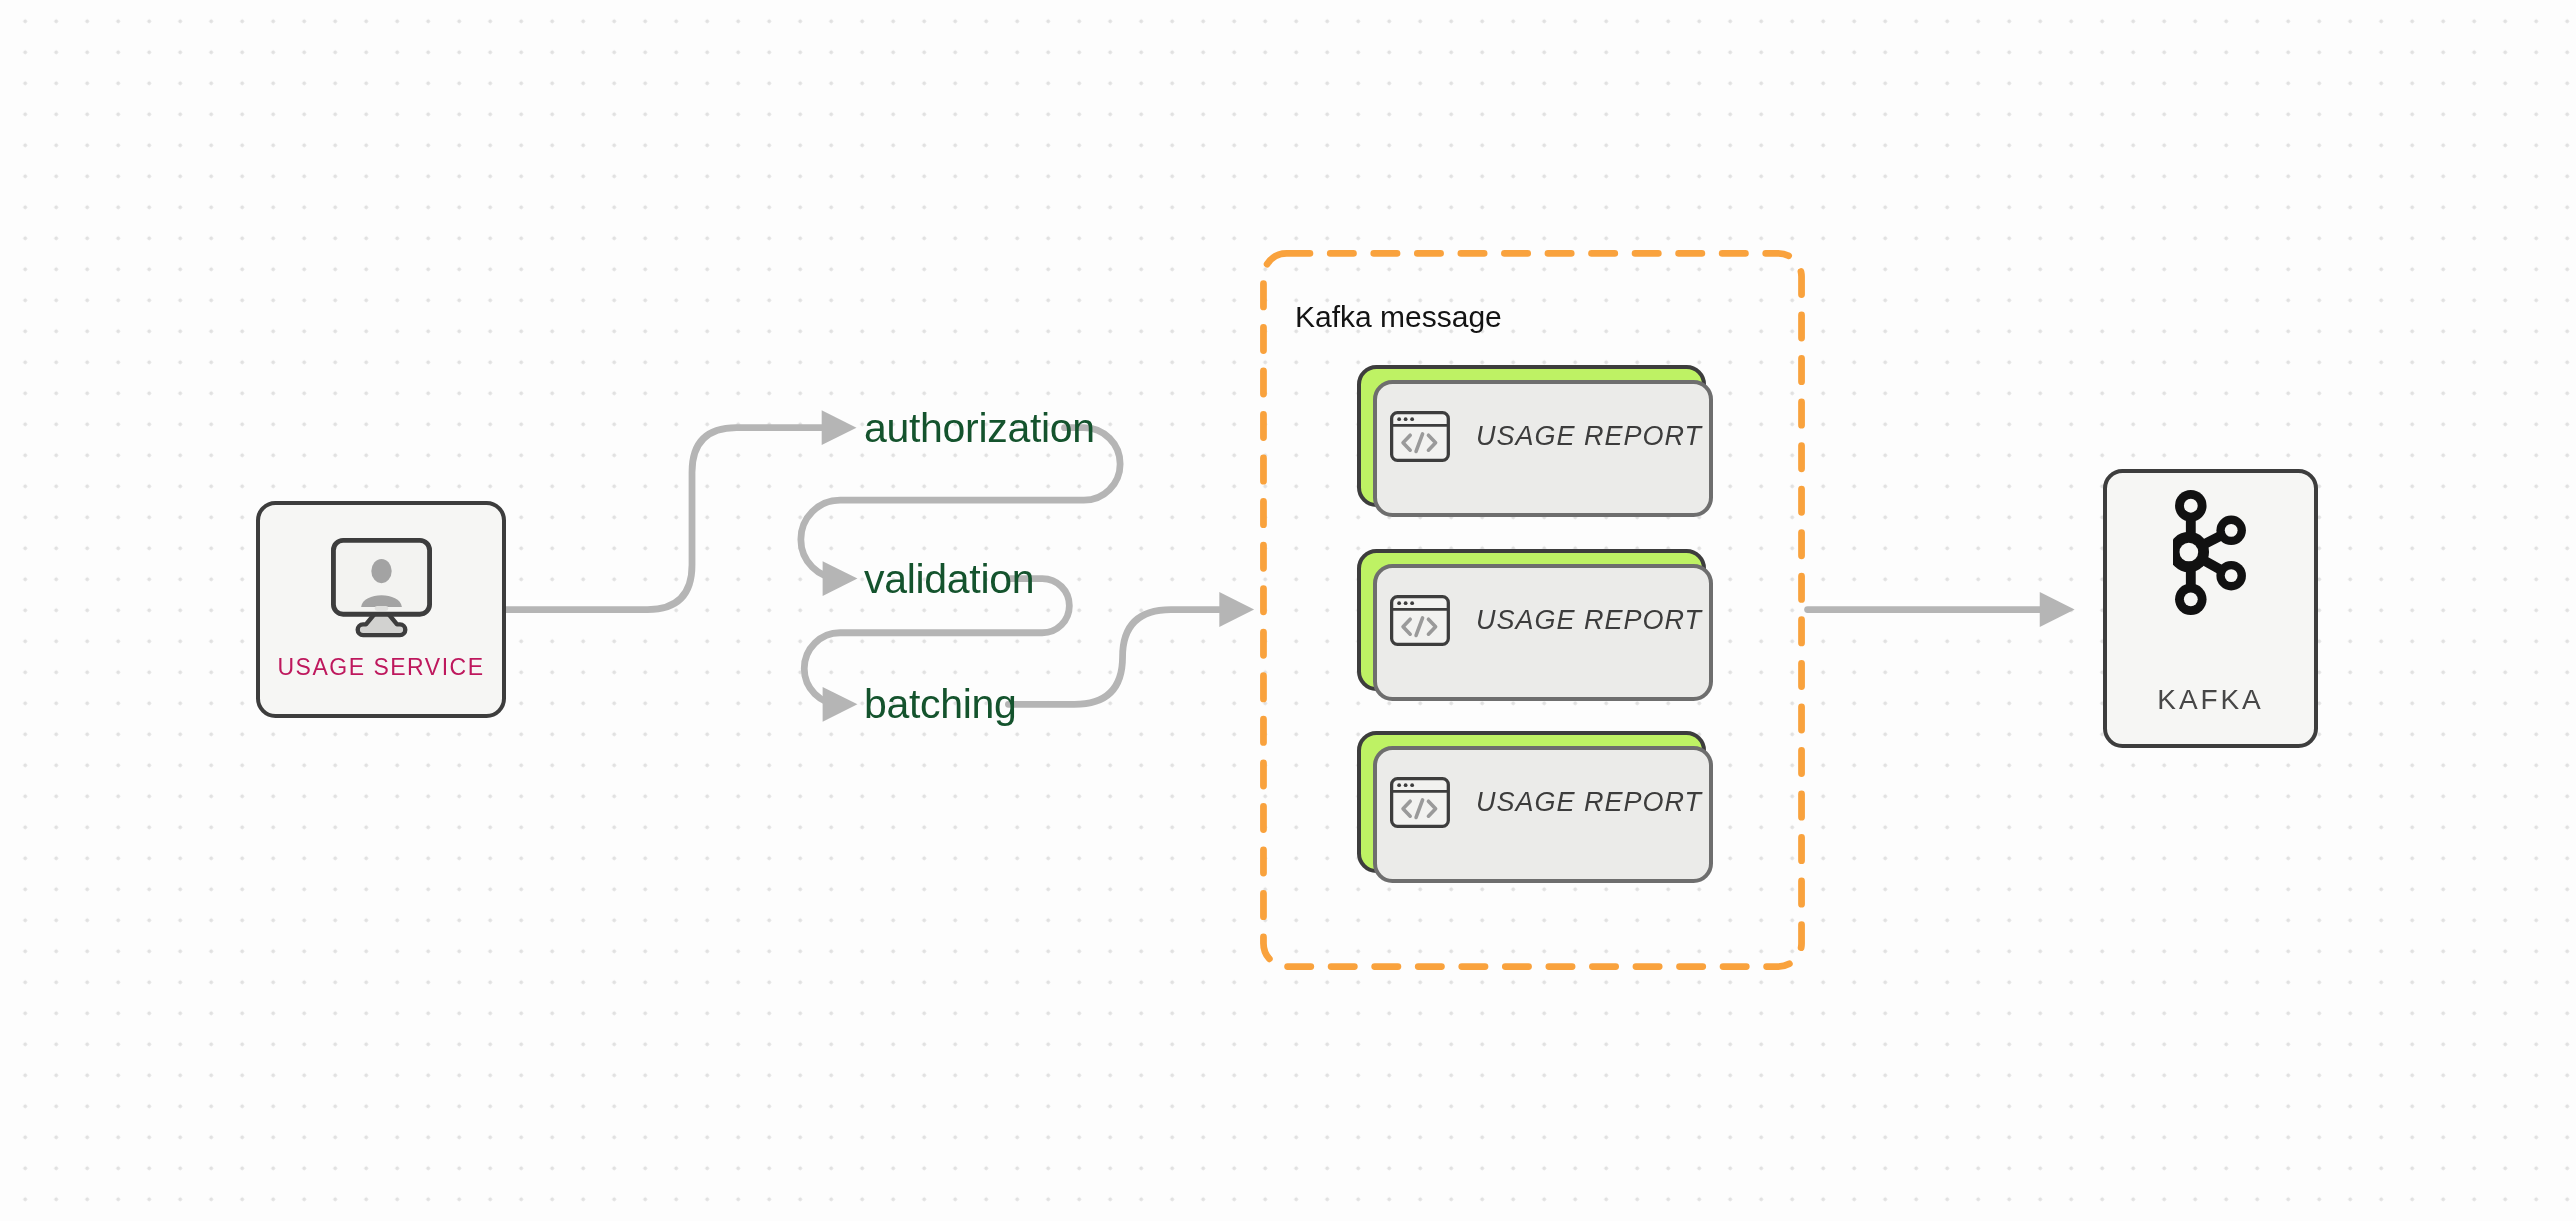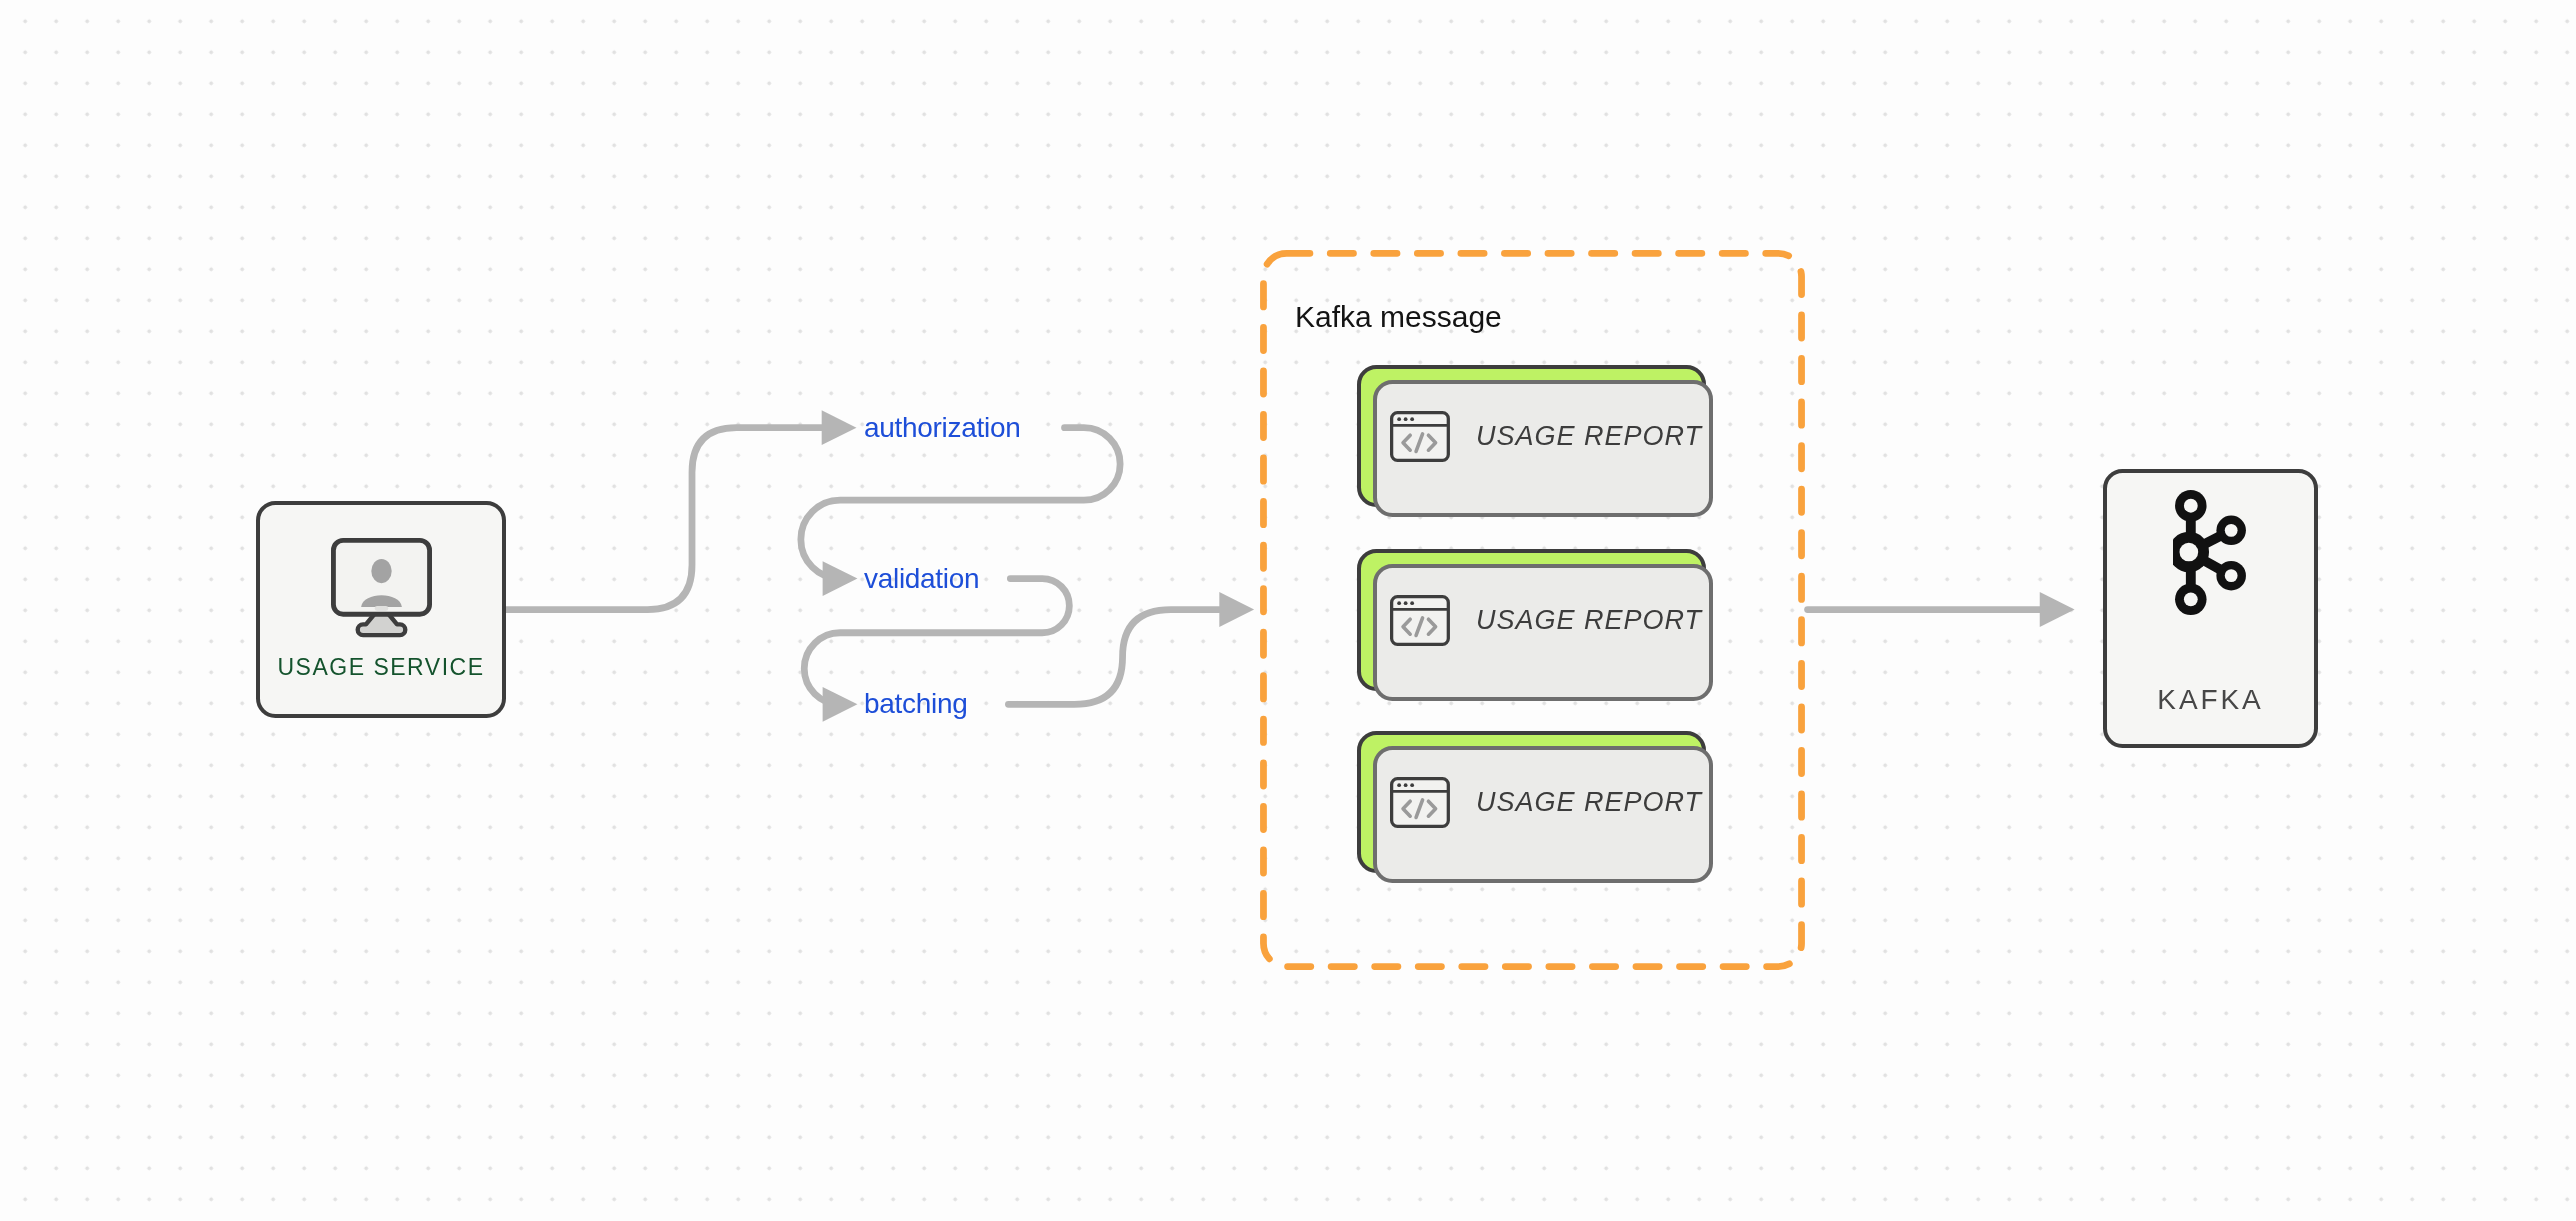--- a/index.html
+++ b/index.html
@@ -26,29 +26,29 @@
     position: absolute; box-sizing: border-box;
     background: #f6f6f4;
     border: 4.8px solid #3d3d3d;
     border-radius: 19.4px;
     display: flex; flex-direction: column;
     align-items: center; justify-content: center;
     z-index: 2;
   }
   #usage-service-node { left: 256px; top: 501px; width: 250px; height: 217px; gap: 15.5px; }
   #usage-service-node .node-label, #kafka-node .node-label {
-    color: #14532d; font-size: 23px; letter-spacing: 1.5px; white-space: nowrap;
+    color: #be185d; font-size: 23px; letter-spacing: 1.5px; white-space: nowrap;
   }
   #kafka-node { left: 2103px; top: 469px; width: 215px; height: 279px; gap: 19.4px; padding-bottom: 11.6px; }
   #kafka-node .node-label { font-size: 28px; letter-spacing: 2.9px; color: #474747; margin-top: 48px; }
 
   .flow-label {
     position: absolute; z-index: 2;
     transform: translateY(-50%);
-    font-size: 28px; font-weight: 500; color: #1d4ed8;
+    font-size: 41px; font-weight: 500; color: #14532d;
     letter-spacing: -0.3px; white-space: nowrap;
   }
   #flow-label-authorization { left: 864px; top: 428px; }
   #flow-label-validation    { left: 864px; top: 579px; }
   #flow-label-batching      { left: 864px; top: 704px; }
 
   #kafka-message-group {
     position: absolute; left: 1260px; top: 250px;
     width: 545px; height: 720px; z-index: 2;
   }

